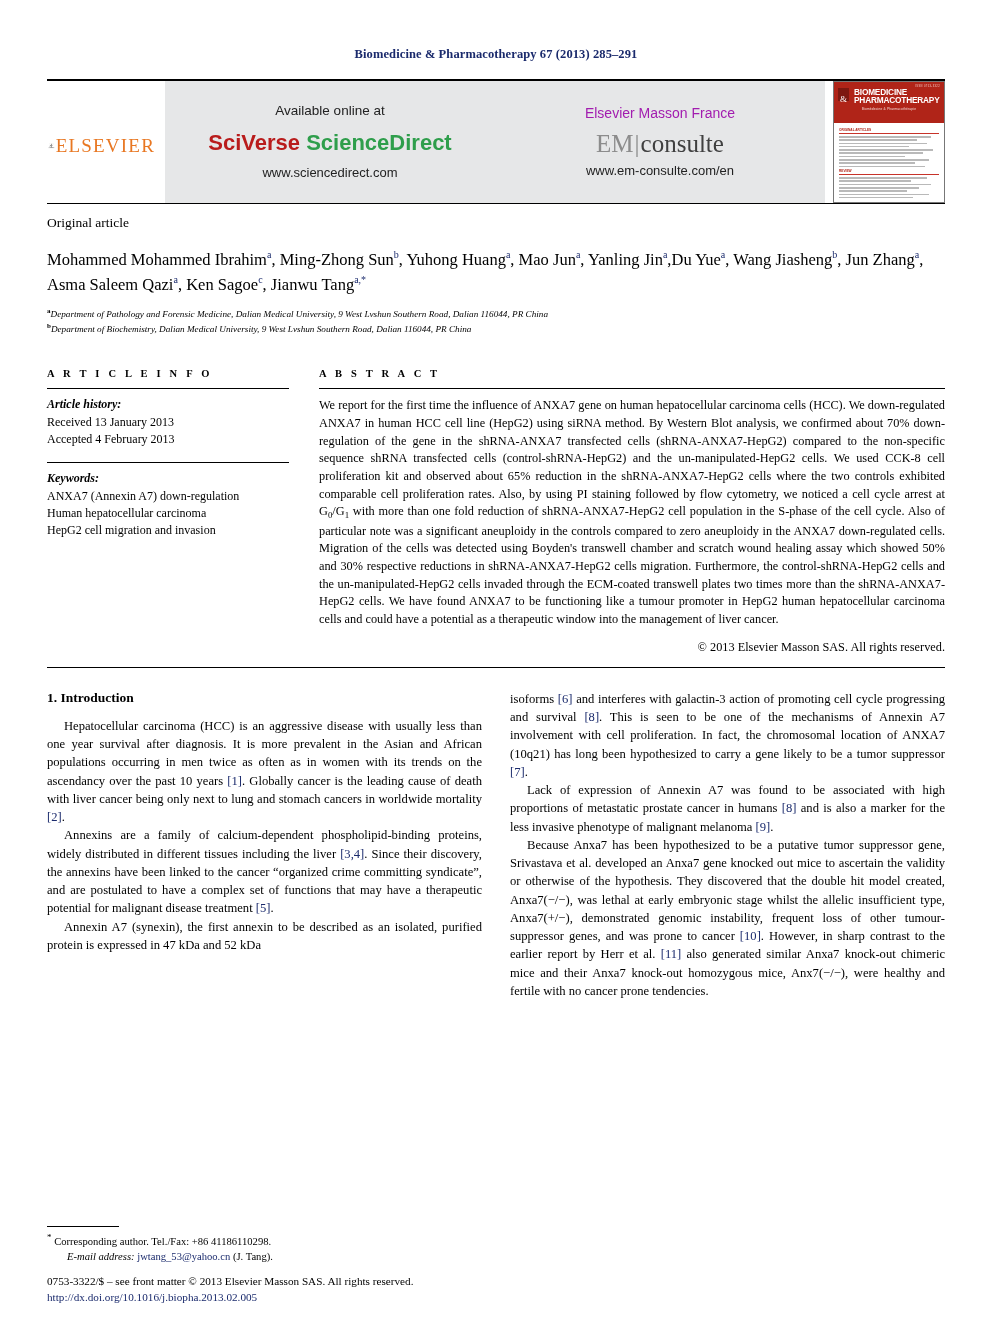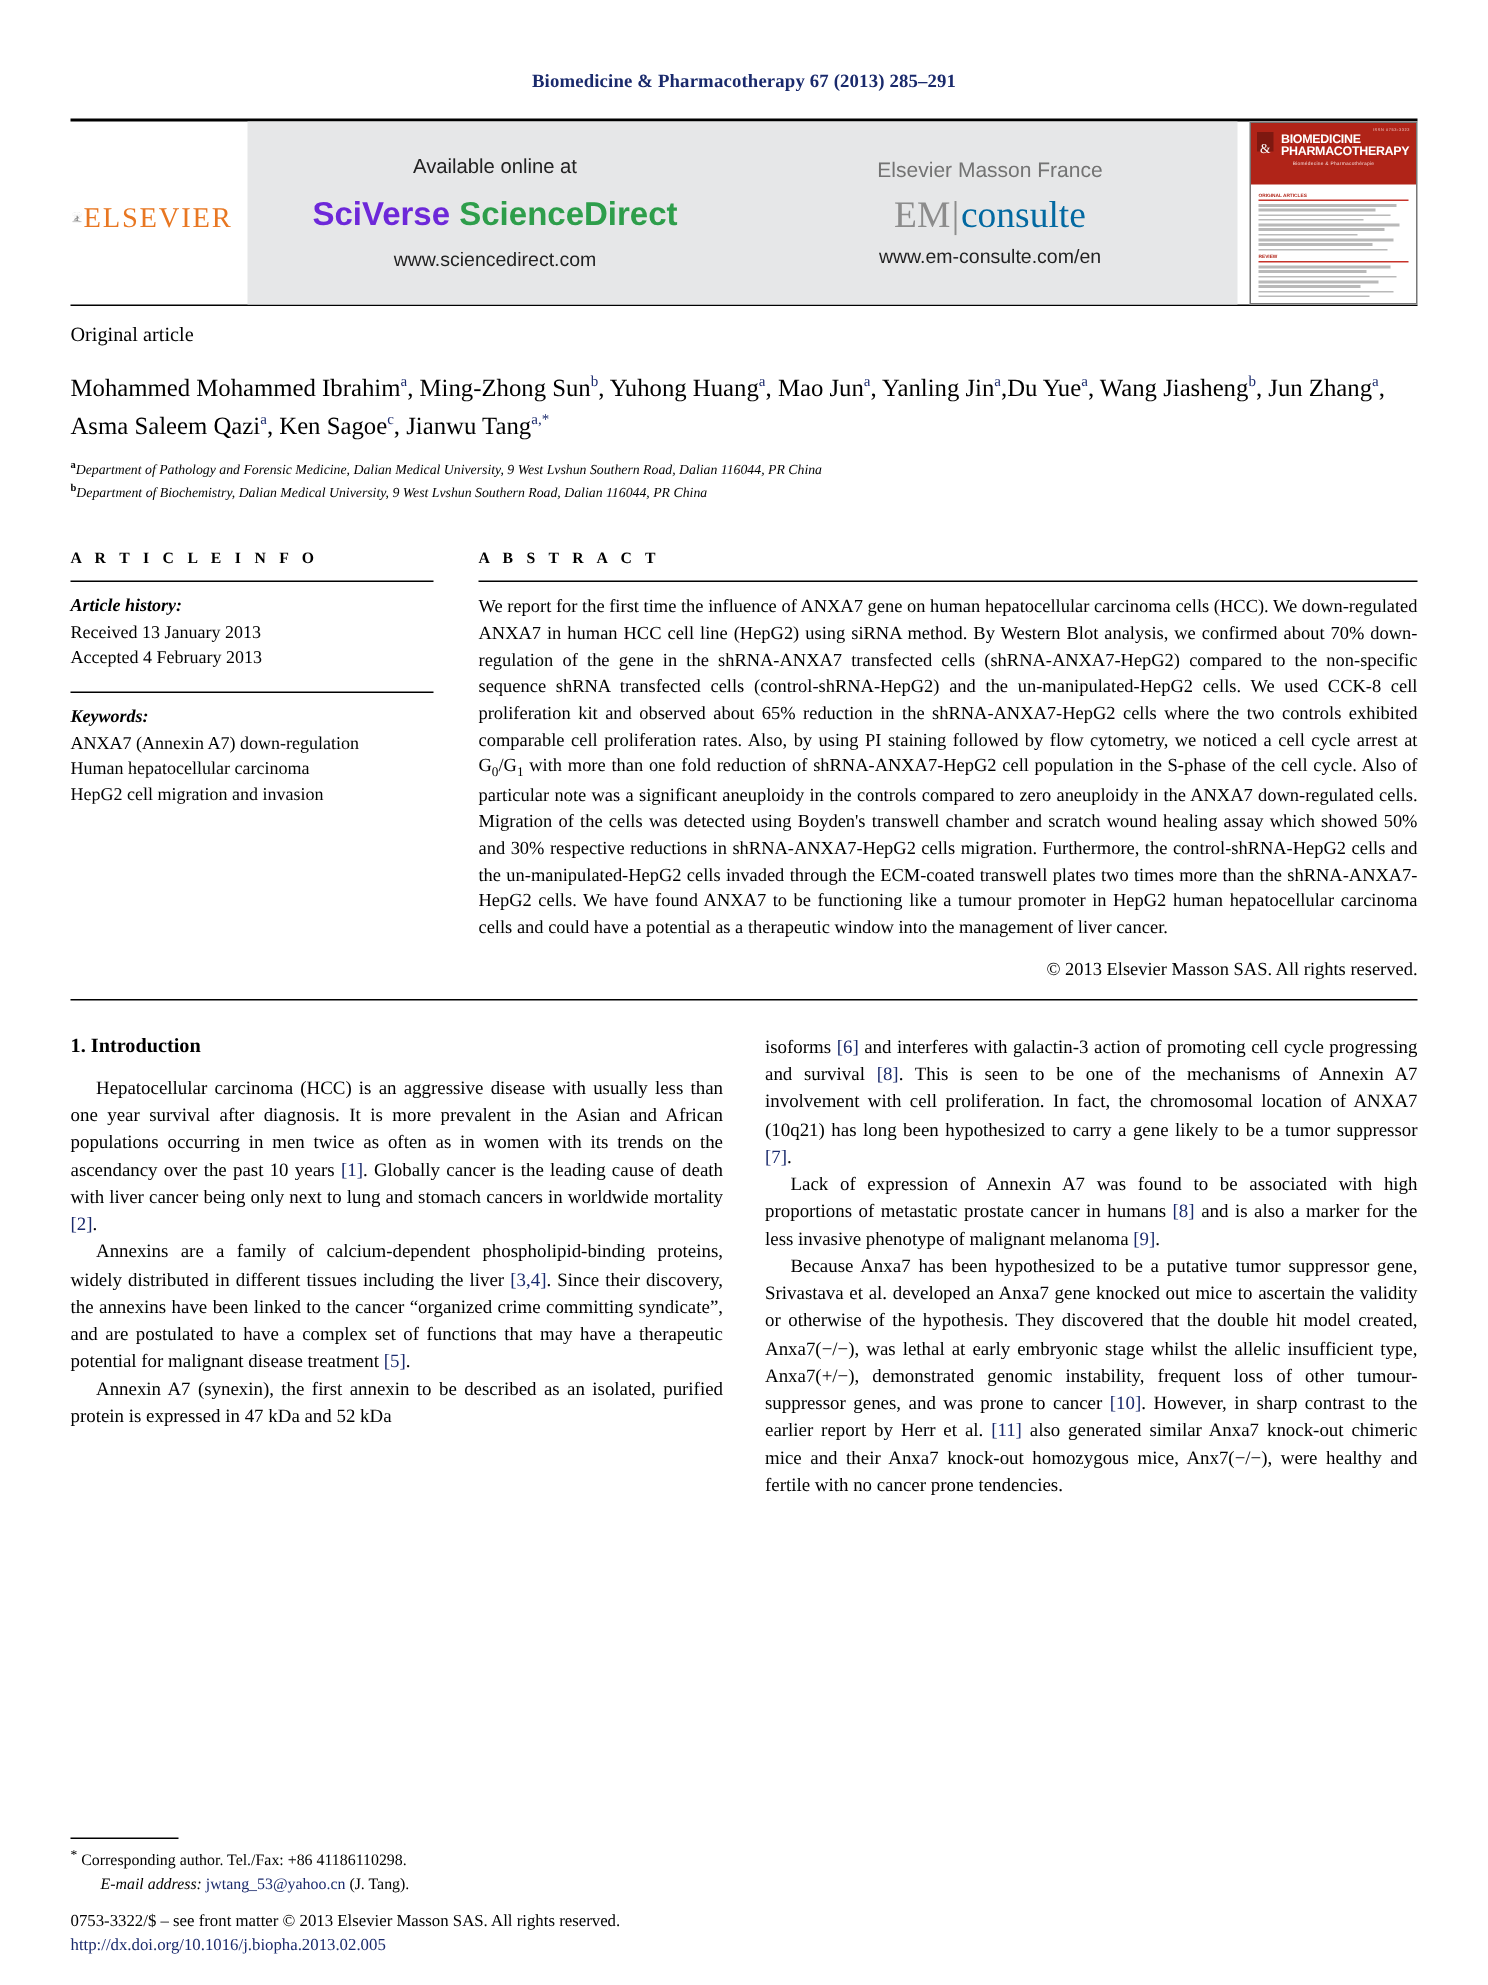--- a/index.html
+++ b/index.html
@@ -83,40 +83,40 @@
     font-size: 13.5px;
     color: #222;
     margin-bottom: 7px;
   }
   .sciencedirect {
     font-family: "Liberation Sans", sans-serif;
     font-weight: bold;
     font-size: 22px;
     margin-bottom: 5px;
   }
-  .sciencedirect .sv { color: #6d28d9; }
+  .sciencedirect .sv { color: #b91c1c; }
   .sciencedirect .sd { color: #2e9e4b; }
   .site-url {
     font-size: 13px;
     color: #222;
   }
   .masson-line {
     font-size: 14px;
-    color: #737373;
+    color: #a21caf;
     margin-bottom: 8px;
   }
   .emconsulte {
     font-size: 25px;
     line-height: 1;
     margin-bottom: 6px;
     font-family: "Liberation Serif", serif;
   }
   .emconsulte .em { color: #8c8c8c; }
   .emconsulte .bar { color: #8c8c8c; padding: 0 1px; }
-  .emconsulte .consulte { color: #0369a1; }
+  .emconsulte .consulte { color: #404040; }
   .journal-cover {
     flex: 0 0 112px;
     width: 112px;
     margin-left: 8px;
     border: 1px solid #777;
     background: #fff;
     box-sizing: border-box;
     overflow: hidden;
     position: relative;
   }

